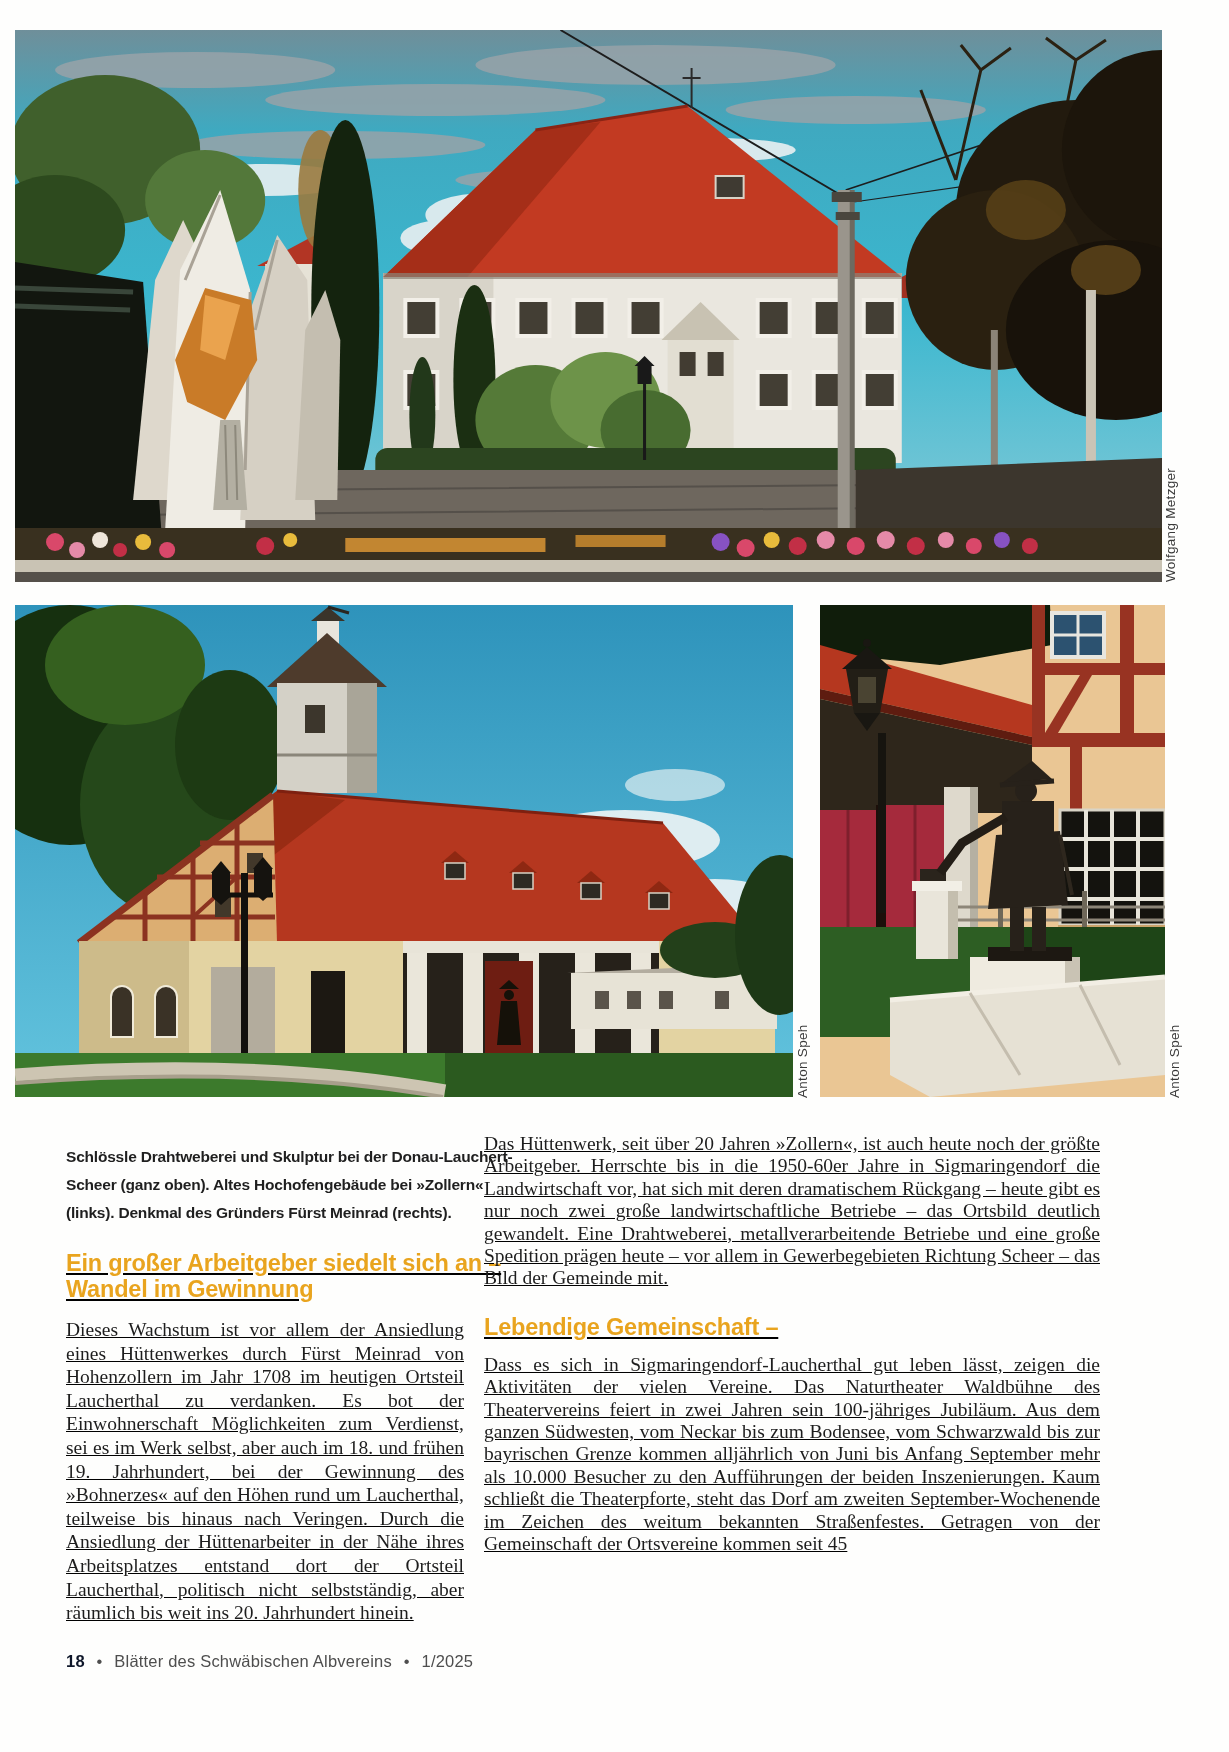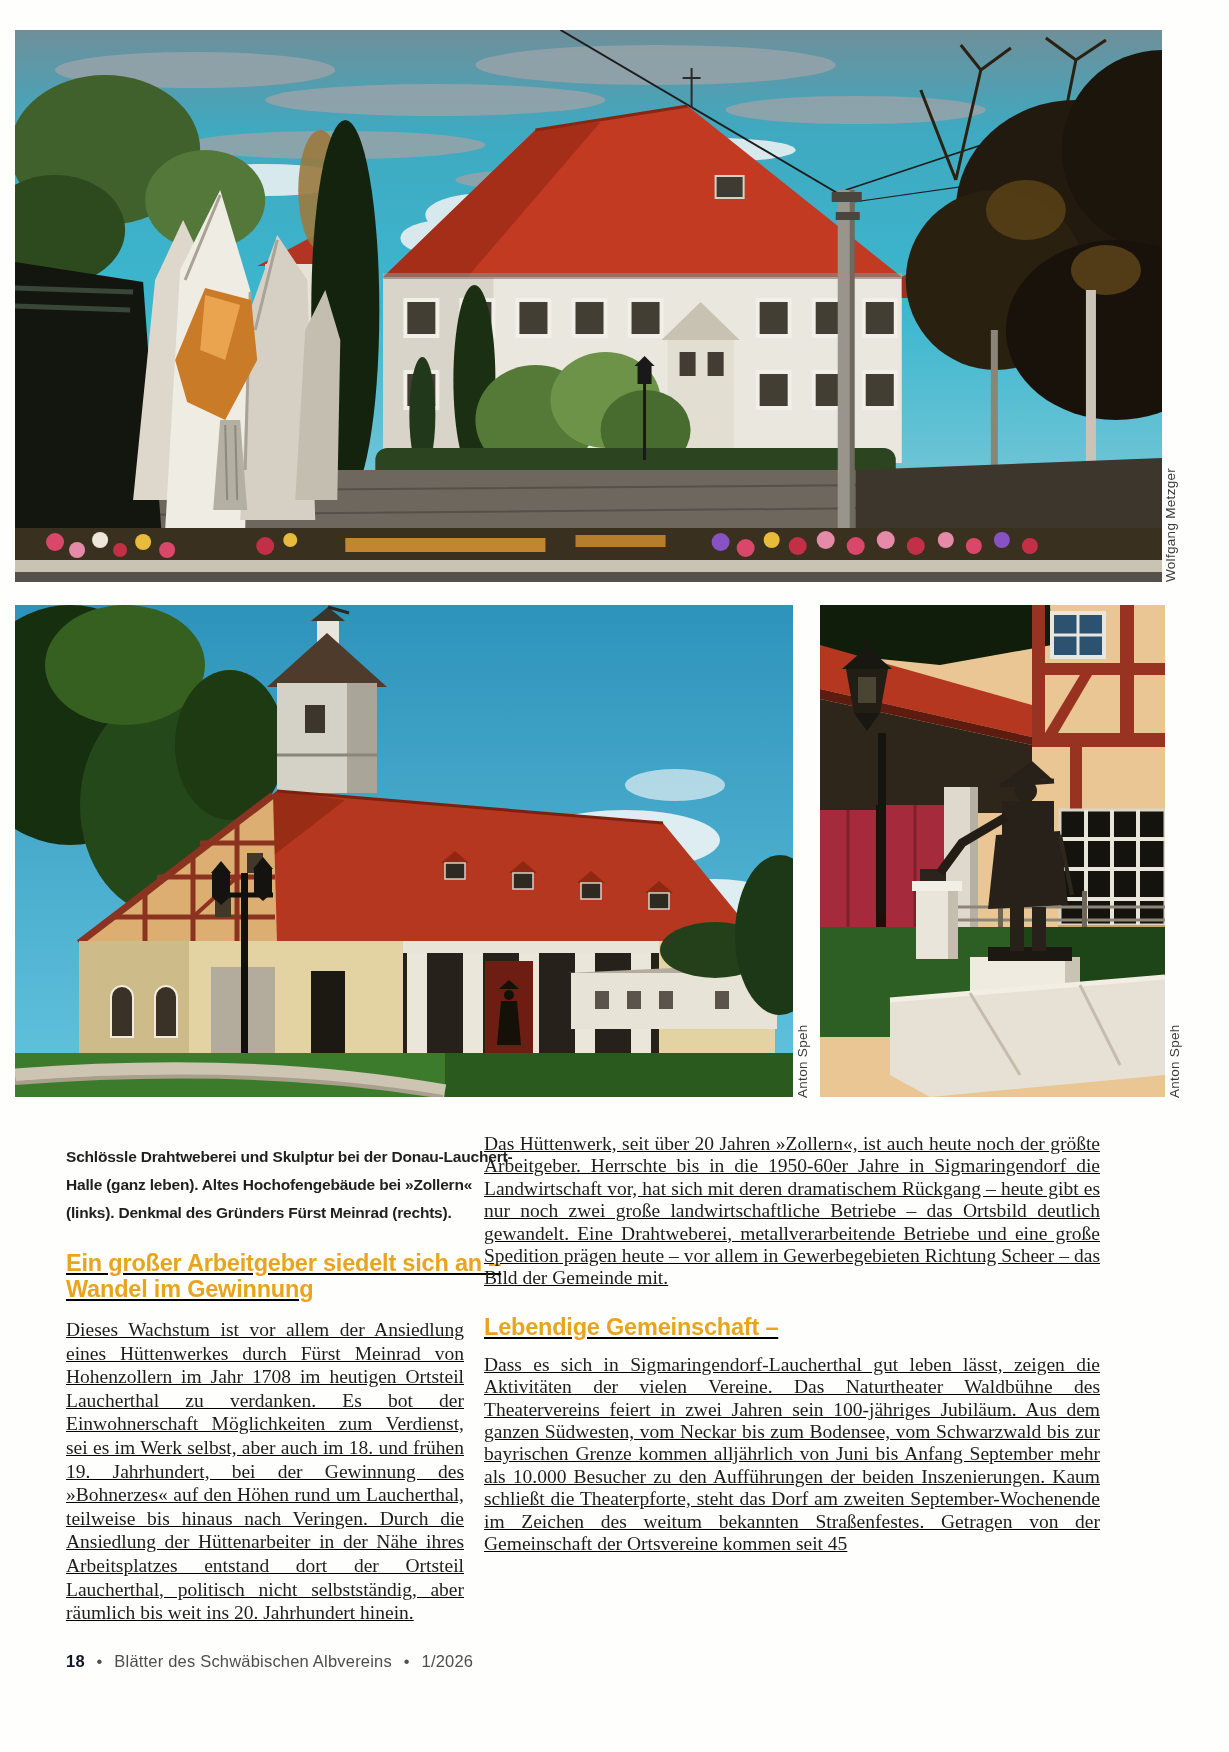--- a/index.html
+++ b/index.html
@@ -450,21 +450,21 @@
         <line x1="180" y1="180" x2="234" y2="176" stroke="#27211a" stroke-width="5"></line>
         <path d="M186,212 L142,238 L120,268" stroke="#231d16" stroke-width="9" fill="none"></path>
         <path d="M240,230 L252,290" stroke="#2e271e" stroke-width="4" fill="none"></path>
       </g>
     </svg>
   </div>
   <div class="credit" style="left:1167px; top:1022px; height:76px;">Anton Speh</div>
 
   <div class="caption">
     <span class="cap-line">Schlössle Drahtweberei und Skulptur bei der Donau-Lauchert-</span>
-    <span class="cap-line">Halle (ganz leben). Altes Hochofengebäude bei »Zollern«</span>
+    <span class="cap-line">Scheer (ganz oben). Altes Hochofengebäude bei »Zollern«</span>
     <span class="cap-line">(links). Denkmal des Gründers Fürst Meinrad (rechts).</span>
   </div>
 
   <div class="col col-left">
     <h2 class="accent">
       <span>Ein großer Arbeitgeber siedelt sich an –</span>
       <span>Wandel im Gewinnung</span>
     </h2>
     <p class="body-serif">Dieses Wachstum ist vor allem der Ansiedlung eines Hüttenwerkes durch Fürst Meinrad von Hohenzollern im Jahr 1708 im heutigen Ortsteil Laucherthal zu verdanken. Es bot der Einwohnerschaft Möglichkeiten zum Verdienst, sei es im Werk selbst, aber auch im 18. und frühen 19. Jahrhundert, bei der Gewinnung des »Bohnerzes« auf den Höhen rund um Laucherthal, teilweise bis hinaus nach Veringen. Durch die Ansiedlung der Hüttenarbeiter in der Nähe ihres Arbeitsplatzes entstand dort der Ortsteil Laucherthal, politisch nicht selbstständig, aber räumlich bis weit ins 20. Jahrhundert hinein.</p>
   </div>
@@ -475,16 +475,16 @@
       <span>Lebendige Gemeinschaft –</span>
     </h2>
     <p class="body-serif">Dass es sich in Sigmaringendorf-Laucherthal gut leben lässt, zeigen die Aktivitäten der vielen Vereine. Das Naturtheater Waldbühne des Theatervereins feiert in zwei Jahren sein 100-jähriges Jubiläum. Aus dem ganzen Südwesten, vom Neckar bis zum Bodensee, vom Schwarzwald bis zur bayrischen Grenze kommen alljährlich von Juni bis Anfang September mehr als 10.000 Besucher zu den Aufführungen der beiden Inszenierungen. Kaum schließt die Theaterpforte, steht das Dorf am zweiten September-Wochenende im Zeichen des weitum bekannten Straßenfestes. Getragen von der Gemeinschaft der Ortsvereine kommen seit 45</p>
   </div>
 
   <div class="footer">
     <span class="pgnum">18</span>
     <span class="sep">•</span>
     <span>Blätter des Schwäbischen Albvereins</span>
     <span class="sep">•</span>
-    <span>1/2026</span>
+    <span>1/2025</span>
   </div>
 
 </div>
 
 </body></html>

